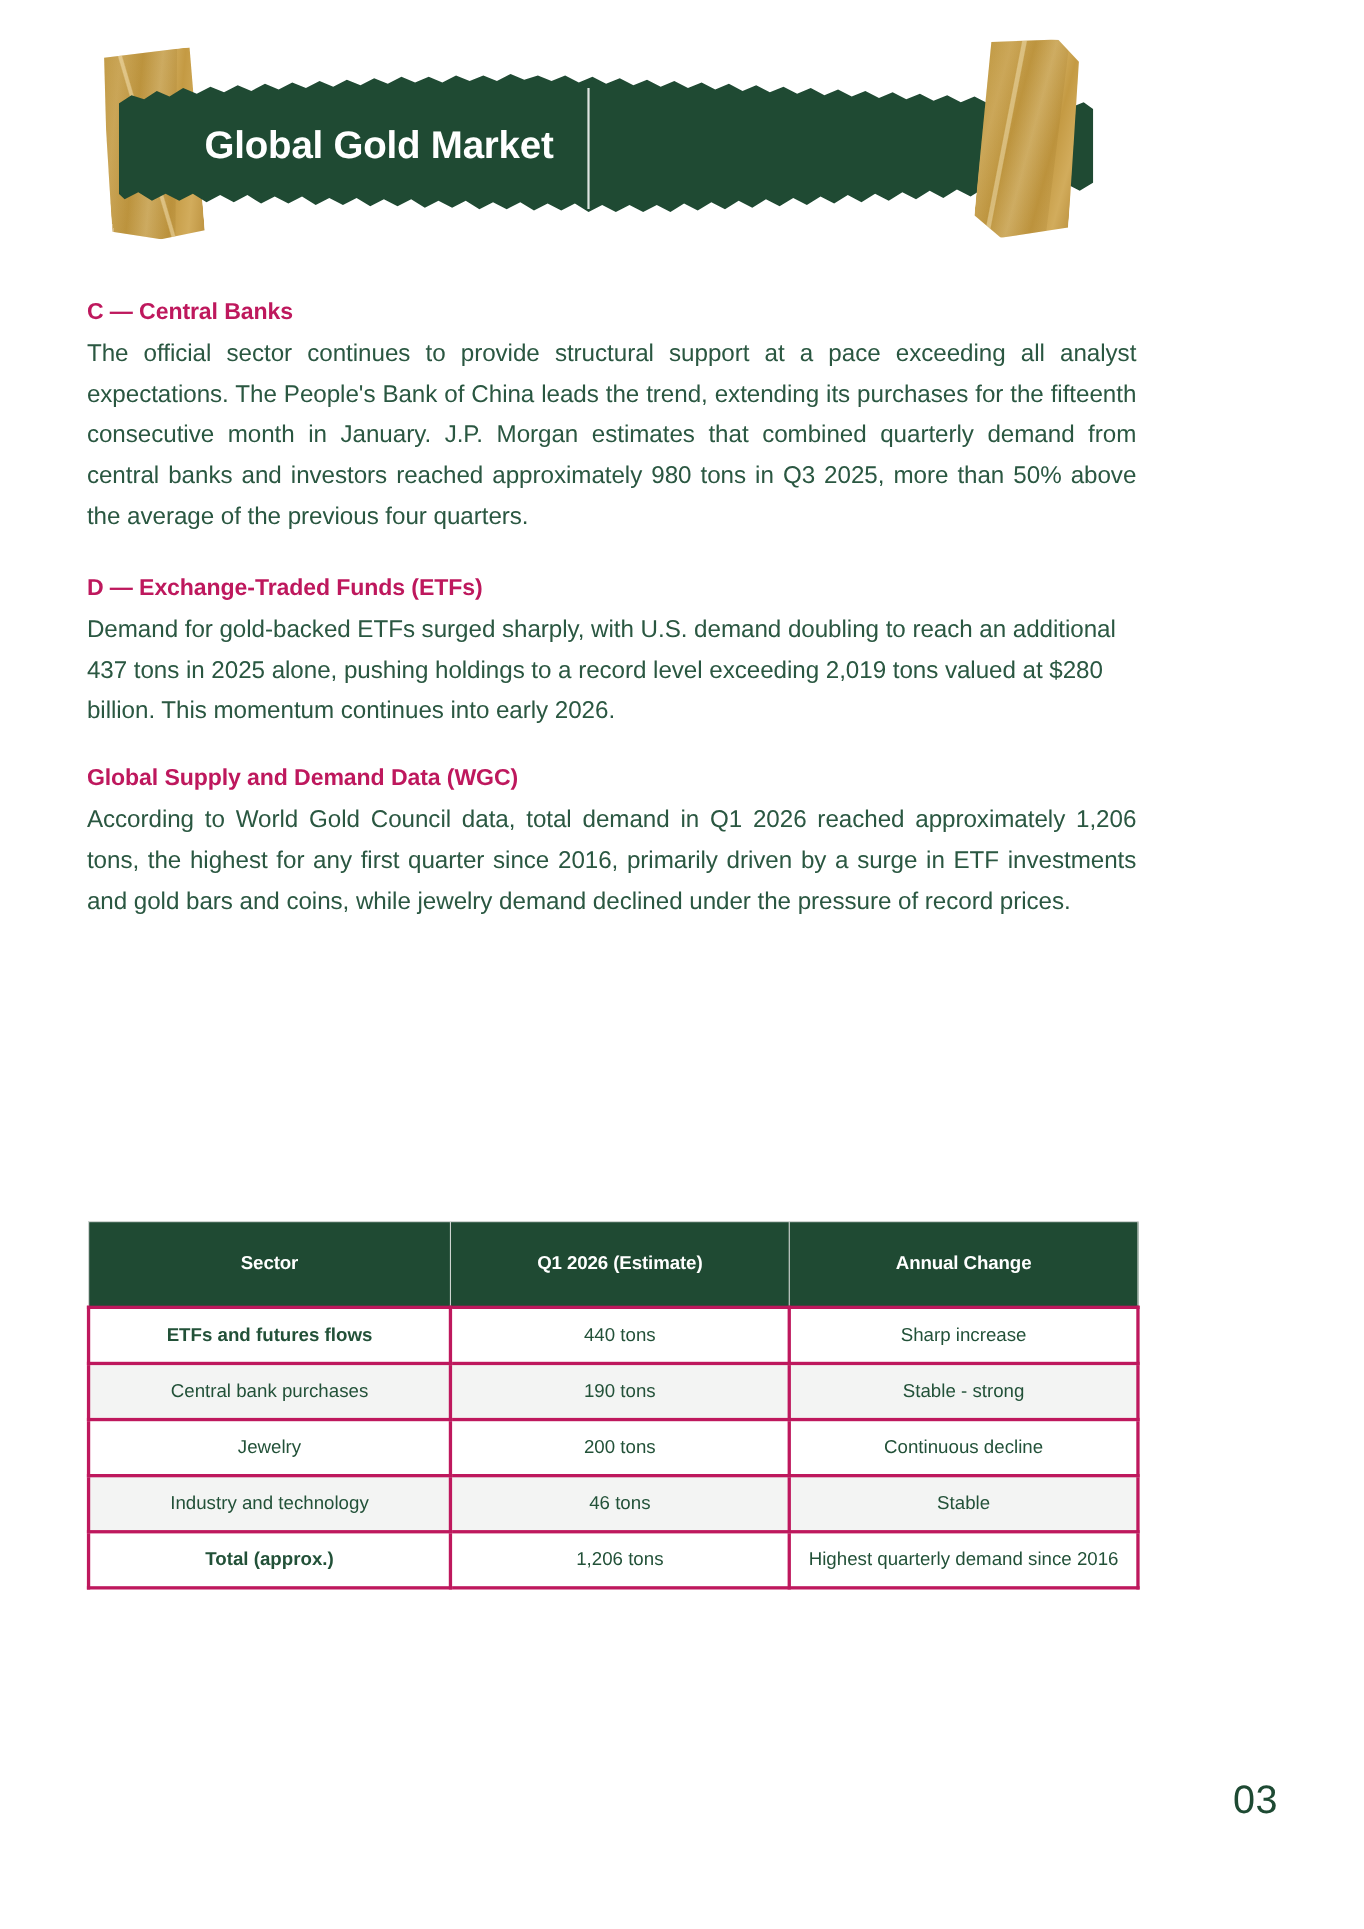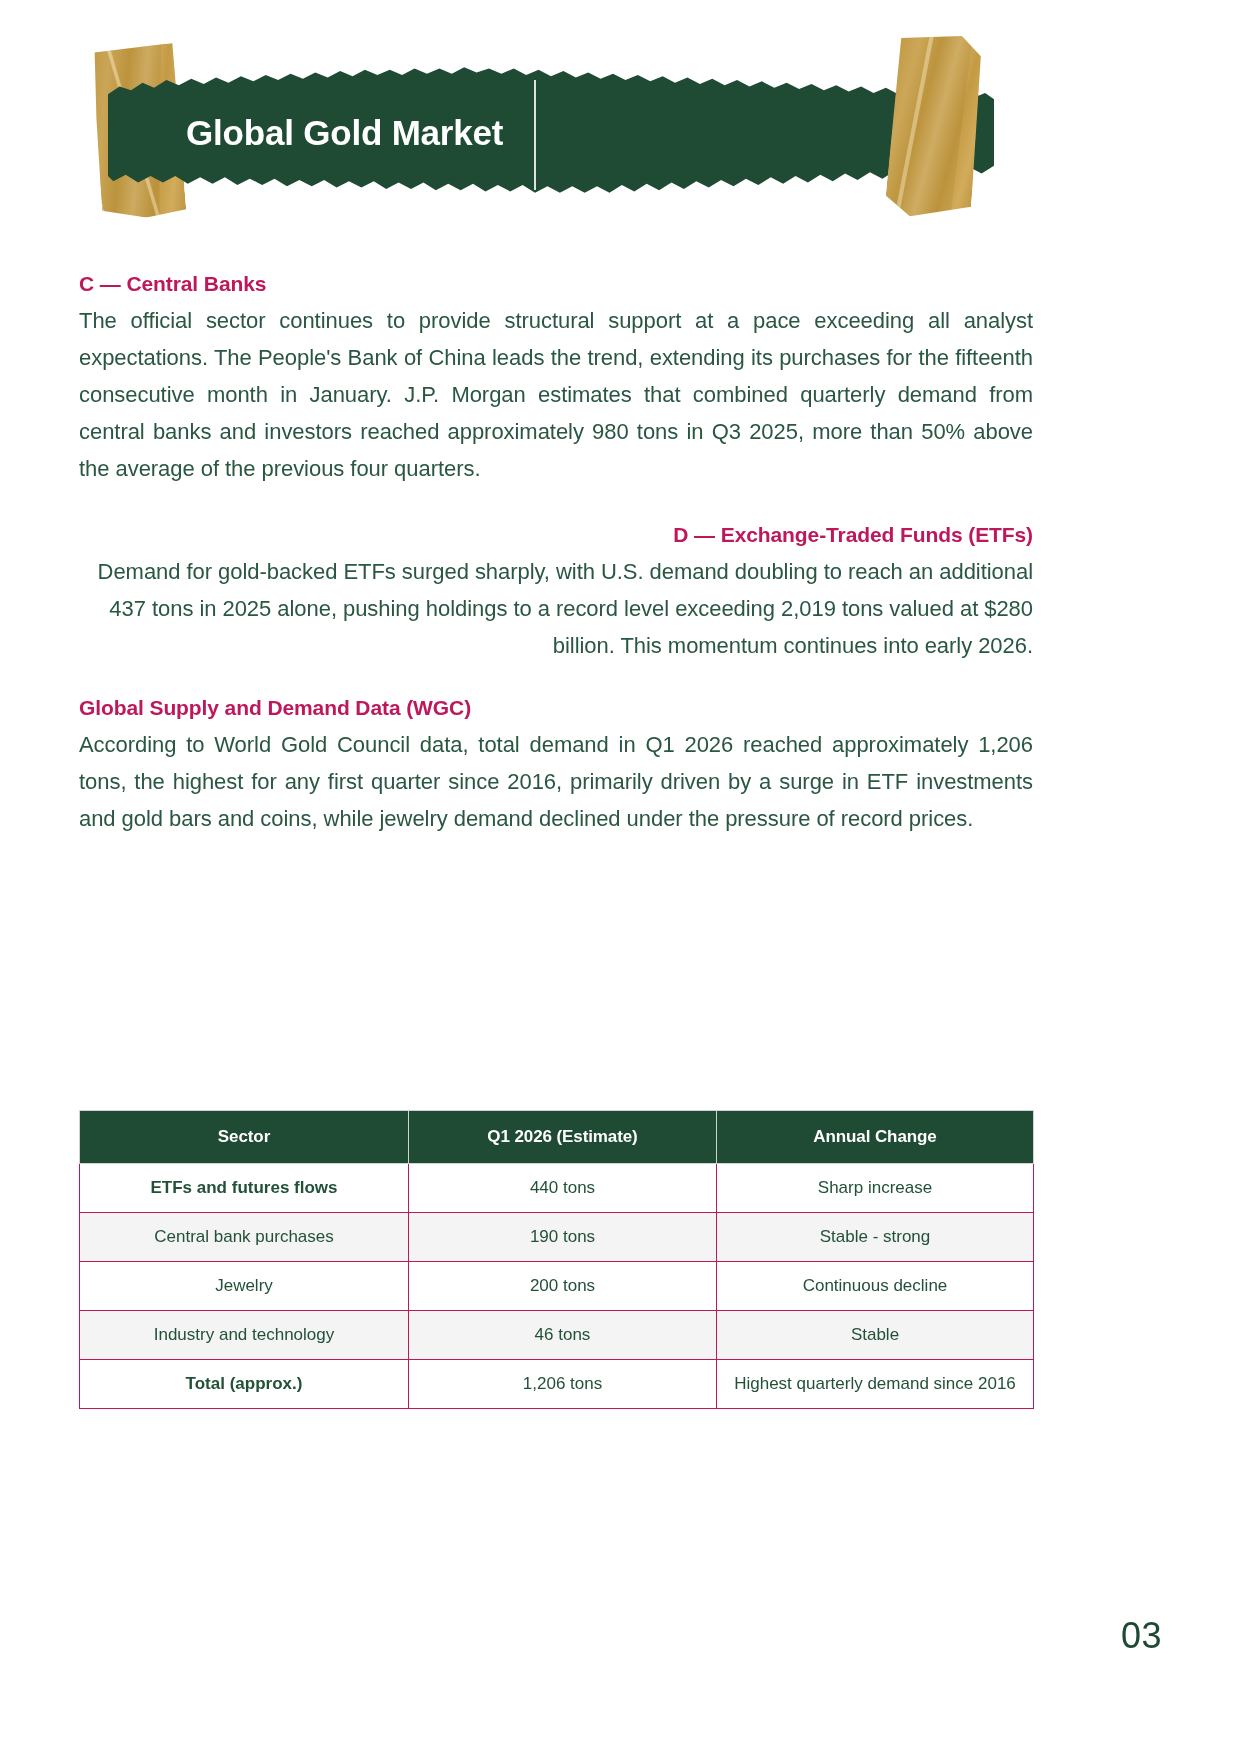--- a/index.html
+++ b/index.html
@@ -136,52 +136,52 @@
   }
   .para {
     font-size: 22px;
     line-height: 37px;
     color: #2a5741;
     margin: 0;
     letter-spacing: -0.05px;
   }
   .para.justify { text-align: justify; text-justify: inter-word; }
   .block { margin-bottom: 46px; }
-  #sec-etf { margin-bottom: 32px; text-align: right; }
+  #sec-etf { margin-bottom: 32px; }
   #sec-central { margin-bottom: 36px; }
 
   
   #data-table-wrap {
     position: absolute;
     left: 79px;
     top: 1110px;
     width: 954px;
   }
   table {
     border-collapse: collapse;
     width: 954px;
     table-layout: fixed;
   }
   thead th {
     background: #1f4a33;
     color: #ffffff;
     font-size: 17px;
     font-weight: bold;
-    padding: 16px 8px;
+    padding: 28px 8px;
     text-align: center;
     border: 1px solid #cfd4d1;
     letter-spacing: -0.1px;
     margin-top: 18px;
   }
   tbody td {
     font-size: 17px;
     color: #225138;
     padding: 11px 10px;
     text-align: center;
-    border: 1px solid #be185d;
+    border: 3px solid #be185d;
     line-height: 26px;
   }
   tbody tr:nth-child(even) td { background: #f3f4f3; }
   tbody tr:nth-child(odd)  td { background: #ffffff; }
   td.b { font-weight: bold; }
   col.c1 { width: 329px; }
   col.c2 { width: 308px; }
   col.c3 { width: 317px; }
 
   

